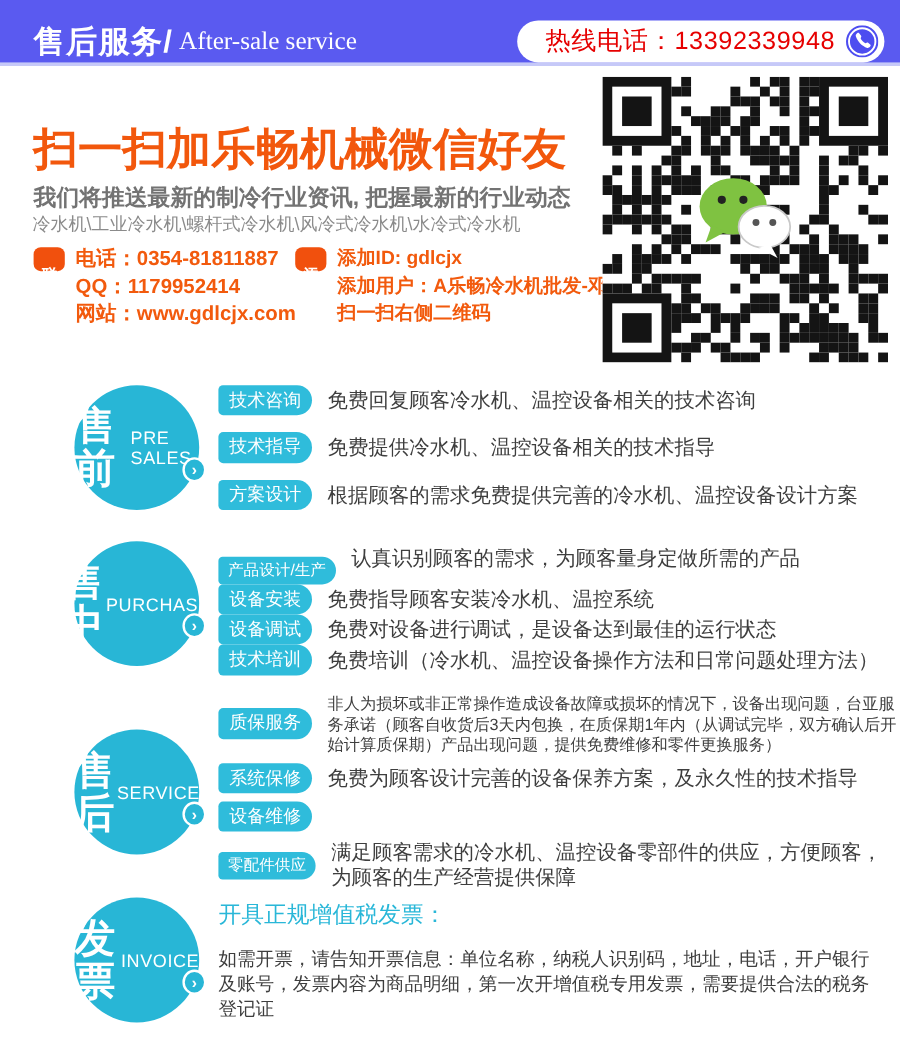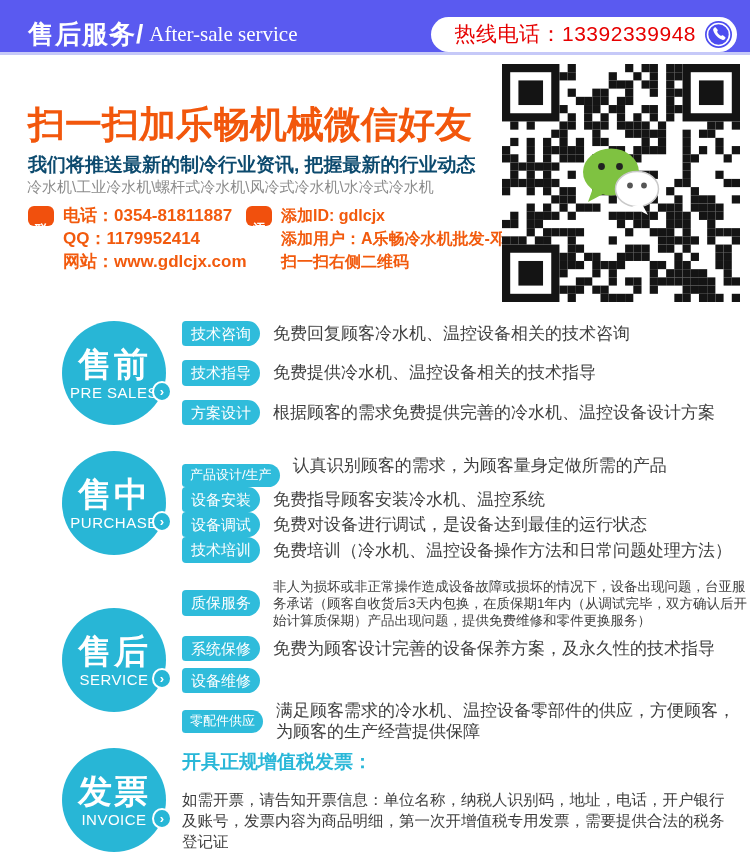--- a/index.html
+++ b/index.html
@@ -11,21 +11,21 @@
           border-bottom:3px solid #c6c9f8;display:flex;align-items:center;box-sizing:border-box;padding:16px 13px 0 28px;}
   .title-zh{color:#fff;font-weight:bold;font-size:26px;letter-spacing:1px;}
   .title-en{color:#fff;font-family:"Liberation Serif","DejaVu Serif",serif;font-size:21px;margin-left:5px;}
   .hotline{margin-left:auto;background:#fff;border-radius:18px;height:35px;display:flex;align-items:center;
            padding:0 5px 0 24px;}
   .hotline-text{color:#e60000;font-size:21px;font-weight:normal;letter-spacing:0.5px;}
   .phone-badge{width:27px;height:27px;margin-left:9px;display:flex;}
 
   
   .banner-heading{position:absolute;left:28px;top:100px;color:#f2570c;font-size:37px;font-weight:bold;letter-spacing:0px;}
-  .banner-sub{position:absolute;left:28px;top:152px;color:#0c4a6e;font-size:19px;font-weight:bold;}
+  .banner-sub{position:absolute;left:28px;top:152px;color:#737373;font-size:19px;font-weight:bold;}
   .banner-keywords{position:absolute;left:27px;top:178px;color:#8b8b8b;font-size:15px;}
 
   
   .contact-block{position:absolute;top:206px;display:flex;align-items:flex-start;}
   .cb-left{left:28px;}
   .cb-right{left:246px;}
   .vlabel{background:#f1500d;color:#fff;border-radius:6px;writing-mode:vertical-lr;text-orientation:upright;
           font-size:13px;font-weight:bold;padding:6px 6px;letter-spacing:2px;line-height:14px;}
   .clines{margin-left:9px;display:flex;flex-direction:column;gap:4px;}
   .cline{color:#f25a0d;font-size:17px;font-weight:bold;line-height:19px;white-space:nowrap;}
@@ -35,36 +35,36 @@
   .qr{position:absolute;left:502px;top:64px;width:238px;height:238px;background:#fff;}
   .wechat-logo{position:absolute;left:76px;top:80px;width:86px;height:78px;}
 
   
   .svc{position:absolute;left:60px;width:690px;}
   #svc-presales{top:314px;height:118px;}
   #svc-purchase{top:444px;height:118px;}
   #svc-service{top:574px;height:172px;}
   #svc-invoice{top:748px;height:104px;}
   .circle{position:absolute;left:2px;top:50%;transform:translateY(-50%);width:104px;height:104px;border-radius:50%;
-          background:#28b6d6;color:#fff;display:flex;flex-direction:column;align-items:center;justify-content:center;}
+          background:#28b6d6;color:#fff;display:flex;flex-direction:row;align-items:center;justify-content:center;}
   .circle .zh{font-size:34px;font-weight:bold;letter-spacing:2px;line-height:36px;}
   .circle .en{font-size:15px;margin-top:2px;letter-spacing:0.5px;}
   .arrow{position:absolute;right:-6px;top:58%;width:16px;height:16px;border-radius:50%;background:#28b6d6;
          border:2px solid #fff;color:#fff;font-size:13px;font-weight:bold;display:flex;align-items:center;
          justify-content:center;line-height:1;padding-bottom:1px;box-sizing:content-box;}
   .rows{margin-left:122px;height:100%;display:flex;flex-direction:column;justify-content:space-around;}
   .row{display:flex;align-items:center;gap:13px;}
   .pill{background:#2fbcdb;color:#fff;font-size:15px;min-width:62px;text-align:center;padding:4px 8px;
         border-radius:4px 13px 13px 4px;line-height:1.15;white-space:nowrap;flex:0 0 auto;}
   .pill.p5{font-size:13px;}
   .pill.p6{font-size:13px;margin-top:20px;}
   .desc{color:#3e3e3e;font-size:17px;line-height:21px;max-width:530px;}
   .desc.small-text{font-size:13.5px;line-height:17px;max-width:520px;}
   .invbox{margin-left:122px;height:100%;display:flex;flex-direction:column;justify-content:center;}
-  .inv-title{color:#29b7d8;font-size:19px;font-weight:bold;margin-bottom:14px;}
+  .inv-title{color:#29b7d8;font-size:19px;font-weight:normal;margin-bottom:14px;}
   .inv-text{color:#3e3e3e;font-size:15.5px;line-height:21px;max-width:552px;}
 </style>
 </head>
 <body>
 
 <div class="page">
 
   <div class="topbar">
     <span class="title-zh">售后服务/</span>
     <span class="title-en">After-sale service</span>

